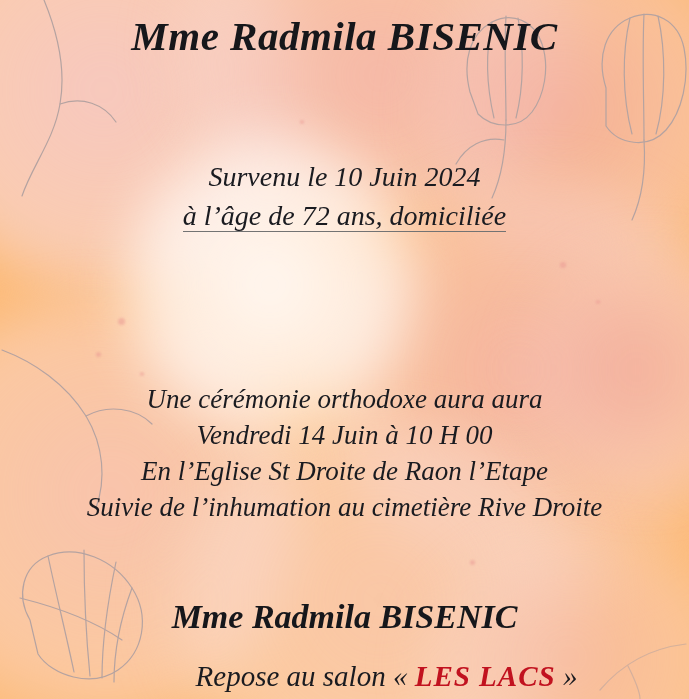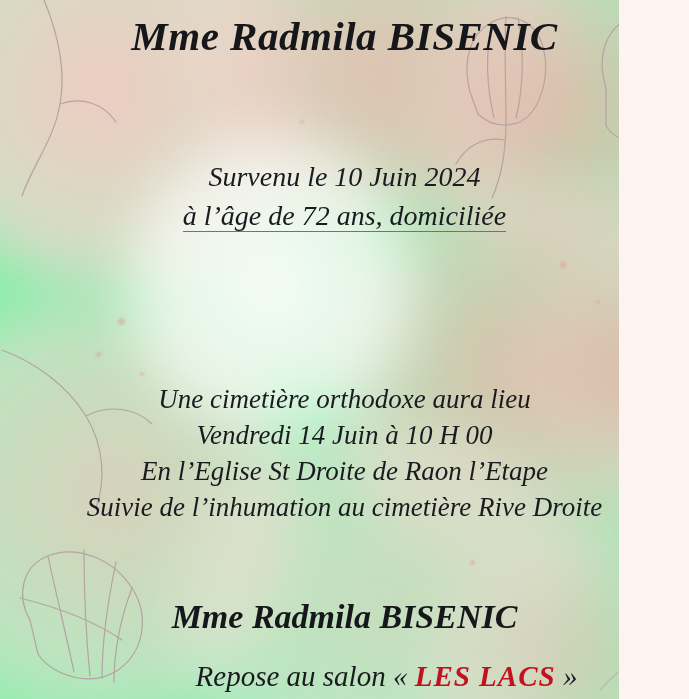--- a/index.html
+++ b/index.html
@@ -9,24 +9,24 @@
   body {
     width: 689px;
     height: 699px;
     overflow: hidden;
     font-family: "Liberation Serif", serif;
     background: #fdf3f1;
   }
 
   #card {
     position: relative;
-    width: 619px;
+    width: 689px;
     height: 699px;
     overflow: hidden;
-    background: #86efac;
+    background: #fdba74;
   }
 
   
   .wash {
     position: absolute;
     border-radius: 50%;
     filter: blur(26px);
     pointer-events: none;
   }
   .w1 { left: -90px;  top: -120px; width: 430px; height: 420px;
@@ -209,21 +209,21 @@
   <div class="content">
 
     <div class="name-top">Mme Radmila BISENIC</div>
 
     <div class="block-details">
       <span class="ln">Survenu le 10 Juin 2024</span>
       <span class="ln"><span class="u-blue">à l’âge de 72 ans, domiciliée</span></span>
     </div>
 
     <div class="block-ceremony">
-      <span class="ln">Une cimetière orthodoxe aura lieu</span>
+      <span class="ln">Une cérémonie orthodoxe aura aura</span>
       <span class="ln">Vendredi 14 Juin à 10 H 00</span>
       <span class="ln">En l’Eglise St Droite de Raon l’Etape</span>
       <span class="ln">Suivie de l’inhumation au cimetière Rive Droite</span>
     </div>
 
     <div class="name-bottom">Mme Radmila BISENIC</div>
 
     <div class="salon">
       <span>Repose au salon « </span><span class="salon-name">LES  LACS</span><span> »</span>
     </div>

